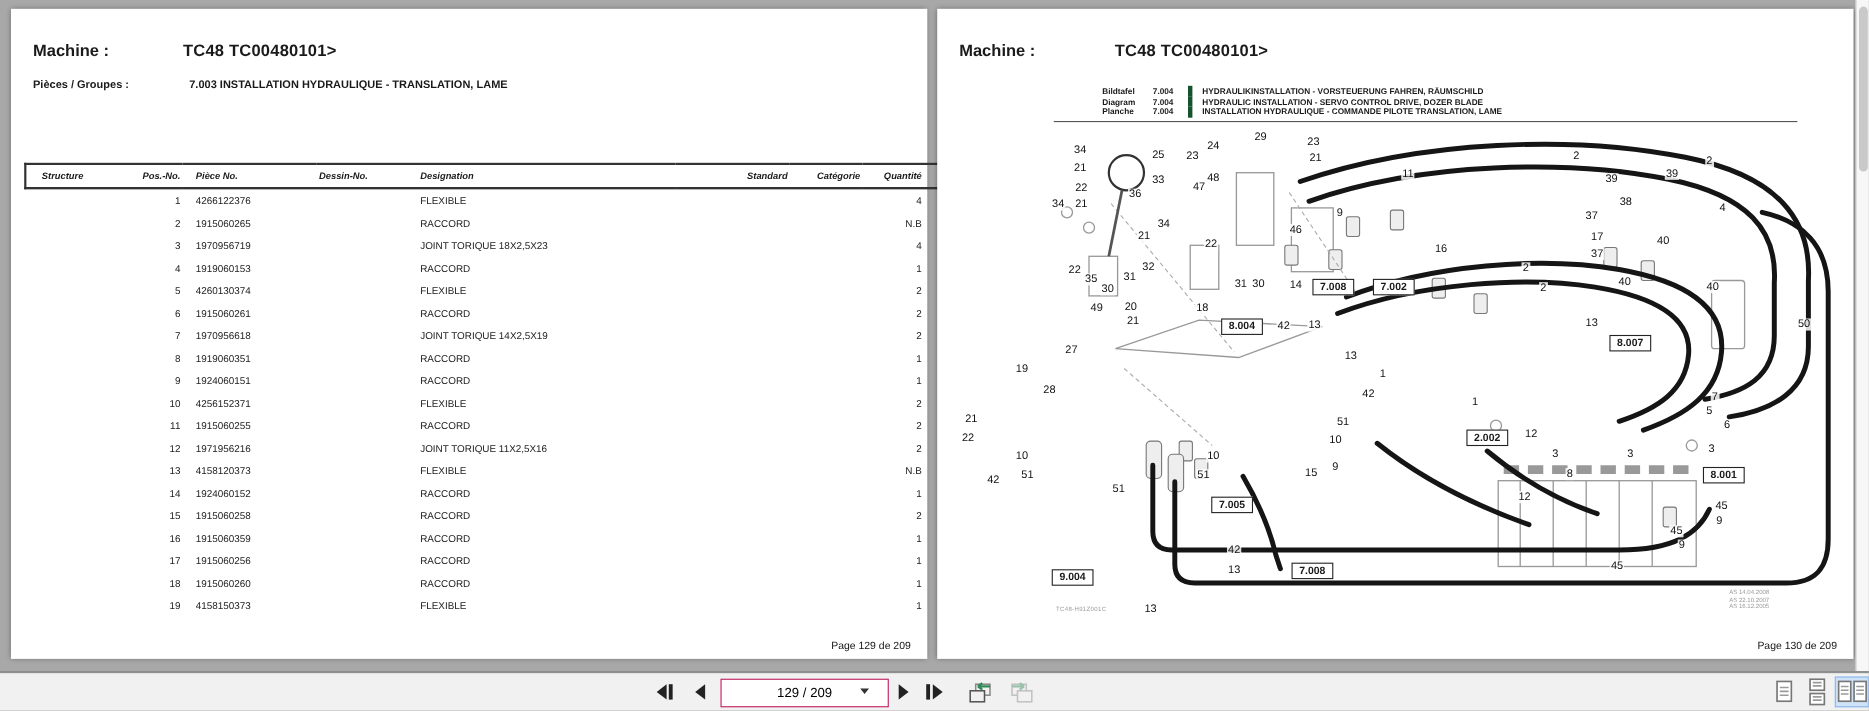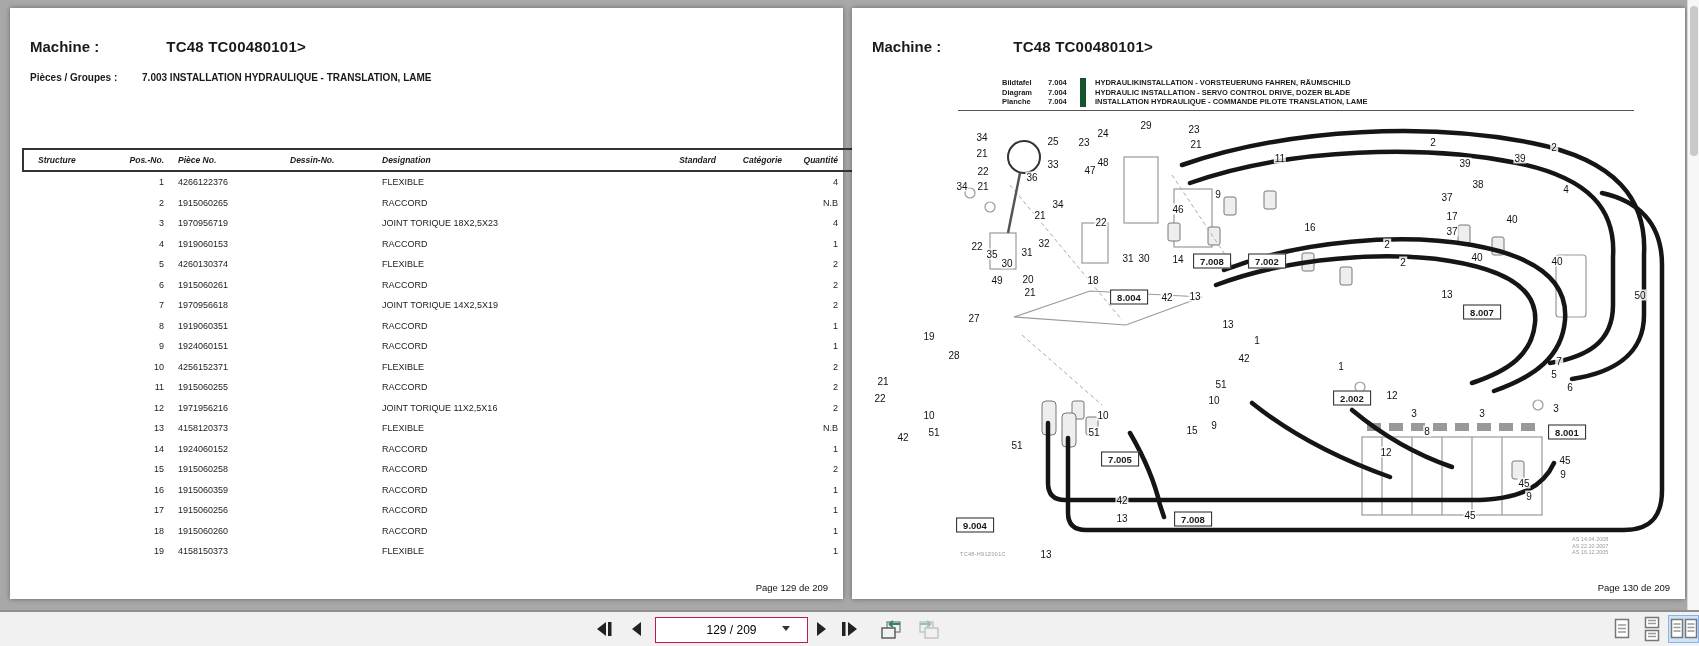--- a/index.html
+++ b/index.html
@@ -7,21 +7,21 @@
          font-family:"Liberation Sans",sans-serif;color:#1a1a1a;}
   .page{position:absolute;top:8px;width:833px;height:591px;background:#fff;
         box-shadow:0 0 5px rgba(0,0,0,.38);}
   #page-left{left:10px;}
   #page-right{left:852px;}
 
   
   .hdr-machine{position:absolute;left:20px;top:30px;font-size:15px;font-weight:bold;}
   .hdr-machine .val{margin-left:63px;letter-spacing:.2px;}
   .hdr-groups{position:absolute;left:20px;top:64px;font-size:10px;font-weight:bold;}
-  .hdr-groups .val{margin-left:22px;}
+  .hdr-groups .val{margin-left:52px;}
   .hdr-path{position:absolute;left:20px;top:86px;font-size:10px;}
   .hdr-path .val{margin-left:47px;font-size:7.5px;font-weight:normal;}
 
   table.parts{position:absolute;left:12px;top:140px;width:812px;border-collapse:collapse;
               table-layout:fixed;font-size:9px;}
   table.parts thead td{font-size:8.5px;font-weight:bold;font-style:italic;
               border-top:2px solid #333;border-bottom:2px solid #333;padding:5px 2px;}
   table.parts thead td:first-child{border-left:2px solid #333;}
   table.parts thead td:last-child{border-right:2px solid #333;}
   table.parts tbody td{height:20.5px;padding:0 2px;color:#222;}
@@ -35,21 +35,21 @@
   .c7{width:52px;text-align:right;}
   .c8{width:50px;text-align:center;}
   .page-foot{position:absolute;right:15px;bottom:6px;font-size:9.5px;color:#111;}
 
   
   .titleblock{position:absolute;left:106px;top:70px;width:676px;border-bottom:1px solid #555;
               padding-bottom:3px;font-size:7.5px;font-weight:bold;line-height:9.5px;}
   .tb-row{display:flex;padding-left:44px;}
   .tb-label{width:46px;}
   .tb-num{width:32px;}
-  .tb-text{border-left:6px solid #14532d;padding-left:9px;white-space:nowrap;}
+  .tb-text{border-left:4px solid #14532d;padding-left:9px;white-space:nowrap;}
 
   #diagram{position:absolute;left:20px;top:97px;width:810px;height:460px;}
   #diagram svg{position:absolute;left:0;top:0;}
   .callout{position:absolute;transform:translate(-50%,-50%);font-size:10px;color:#111;
            background:rgba(255,255,255,.85);padding:0 1px;line-height:11px;white-space:nowrap;}
   .refbox{position:absolute;transform:translate(-50%,-50%);font-size:9.5px;font-weight:bold;
           border:1.5px solid #222;background:#fff;padding:1px 6px;line-height:11px;}
   .drawcode{position:absolute;left:88px;top:446px;font-size:5.5px;color:#9a9a9a;letter-spacing:.3px;}
   .revs{position:absolute;left:700px;top:431px;font-size:5.5px;line-height:6.5px;color:#9a9a9a;}
 

